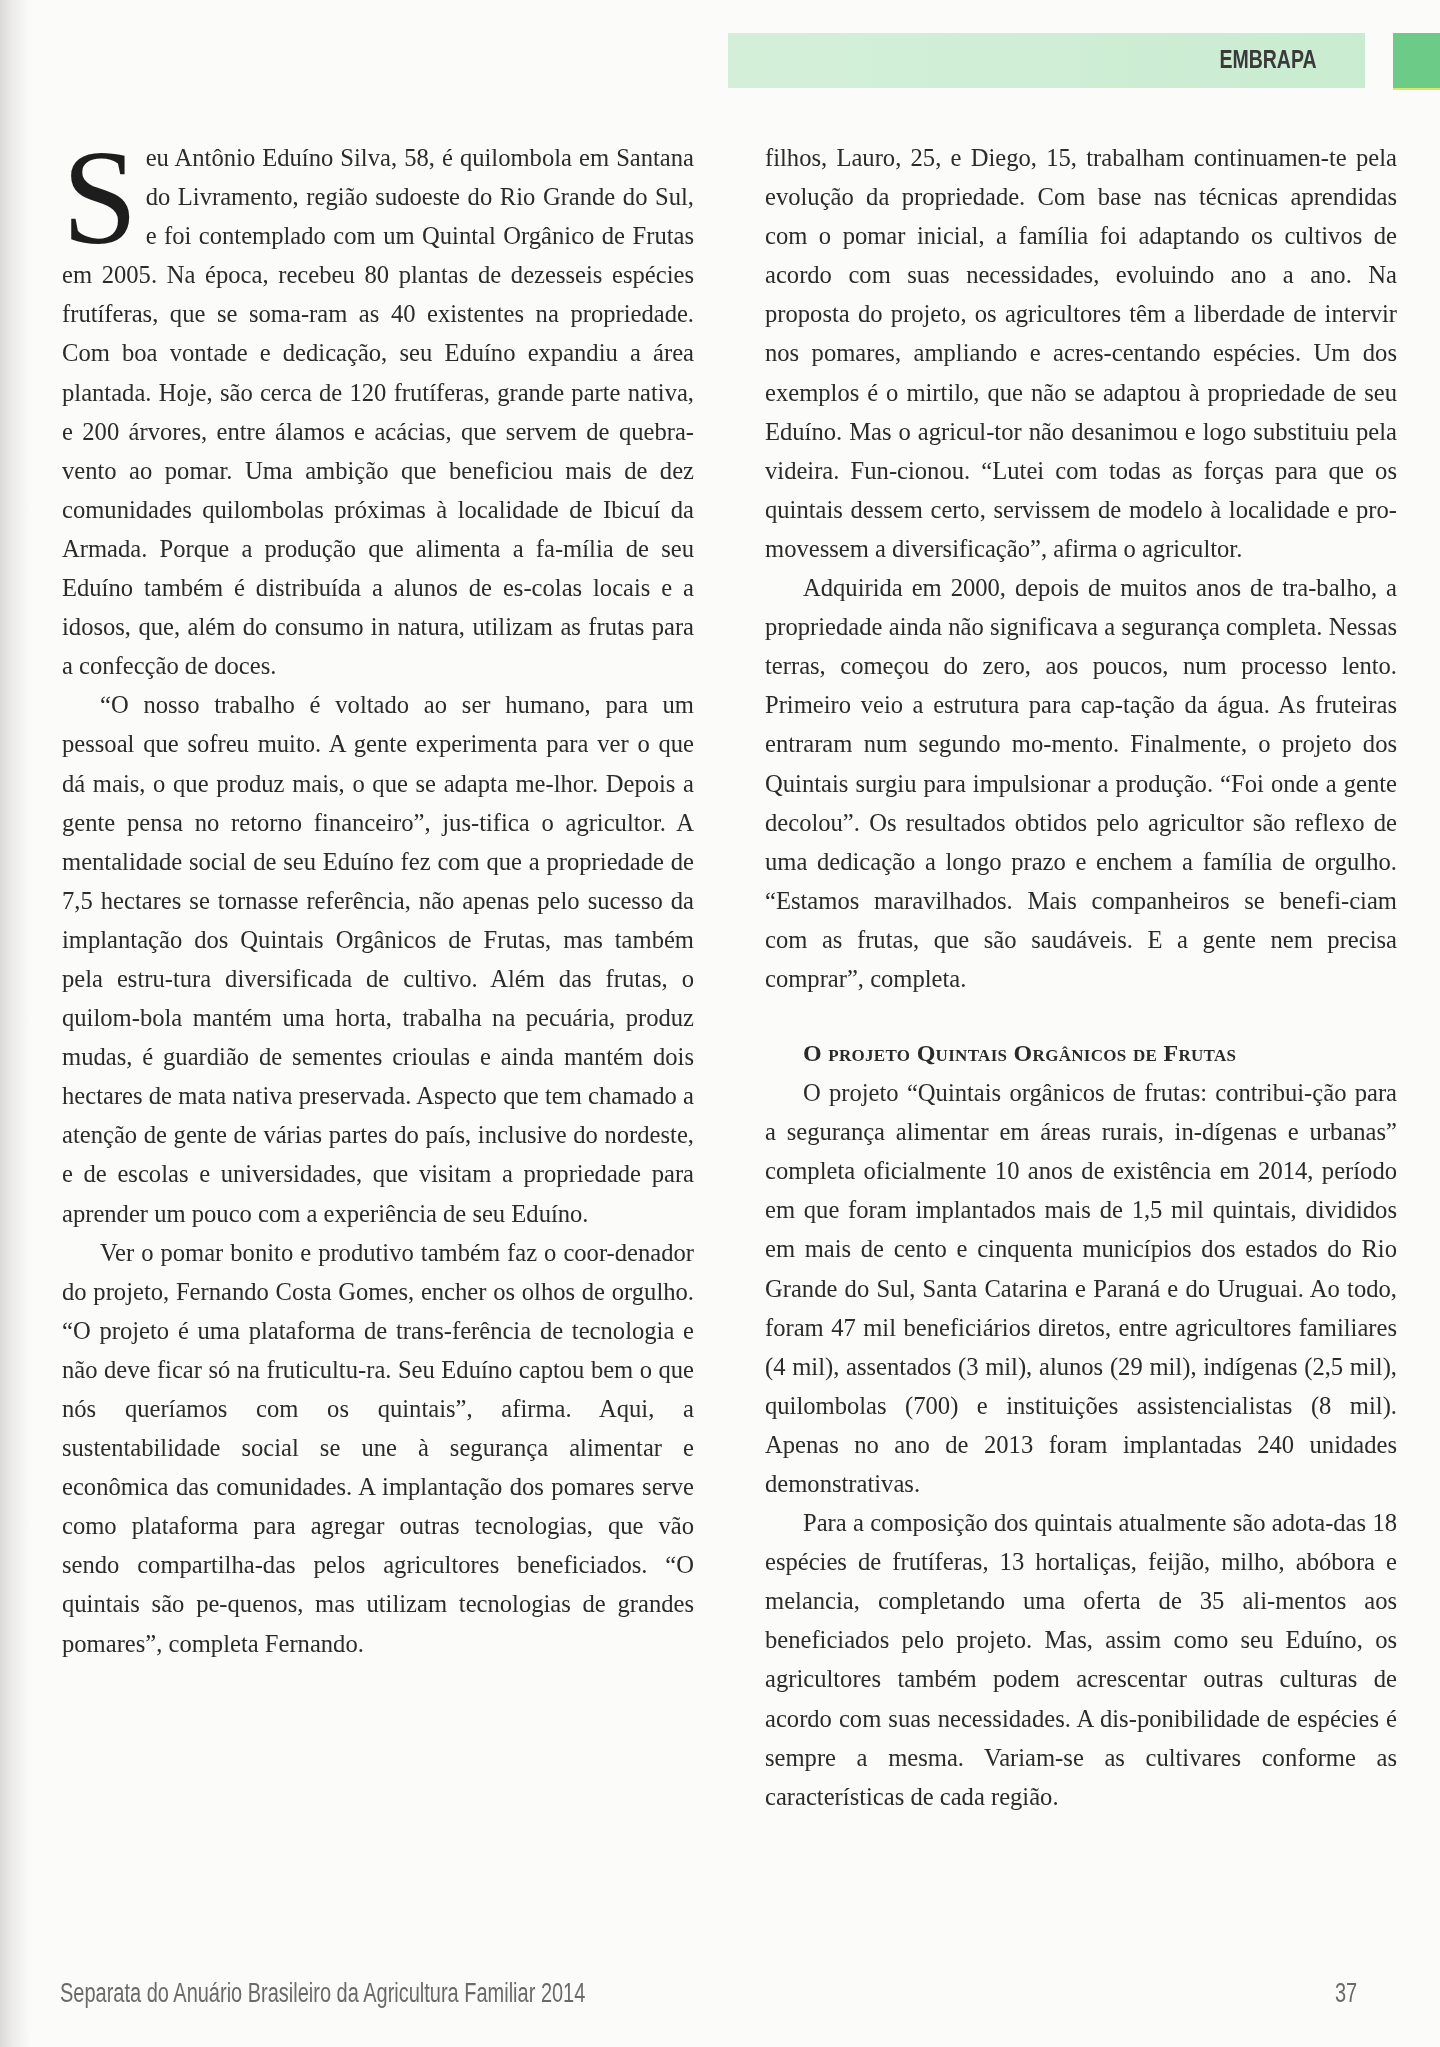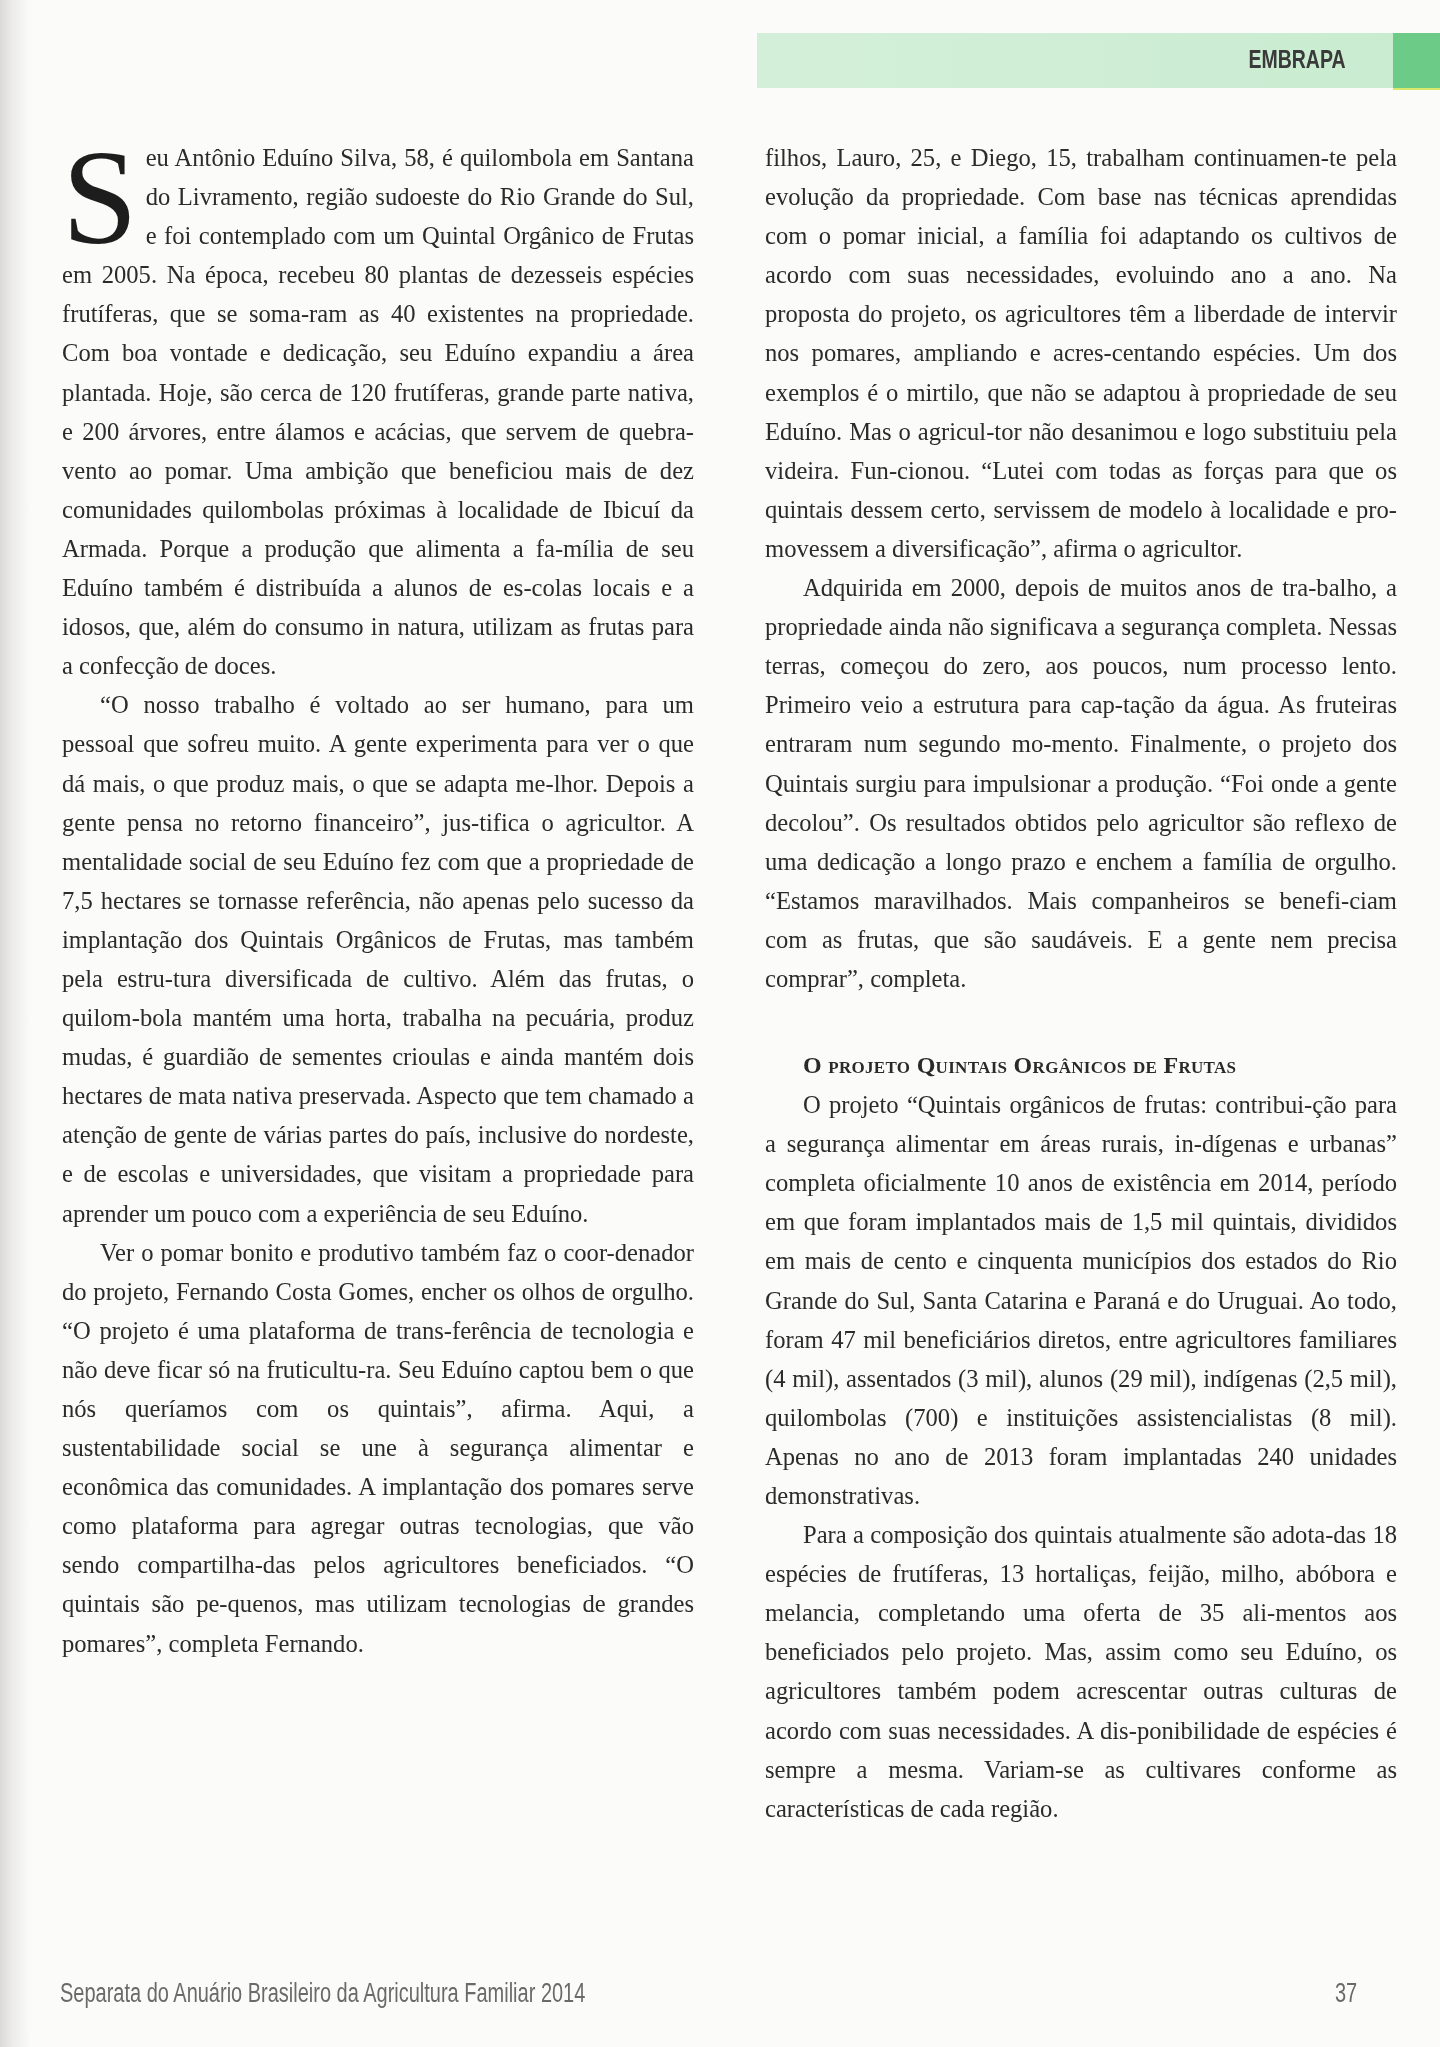--- a/index.html
+++ b/index.html
@@ -7,21 +7,21 @@
       width: 1440px; height: 2047px; position: relative; overflow: hidden;
       background: #fbfbfa;
       font-family: "Liberation Serif", "DejaVu Serif", serif;
       color: #2b2b2b;
     }
     .gutter-shadow {
       position: absolute; left: 0; top: 0; width: 30px; height: 2047px;
       background: linear-gradient(to right, #d9d9d7 0%, #ecebea 40%, #fbfbfa 100%);
     }
     .header-band {
-      position: absolute; left: 757px; top: 33px; width: 637px; height: 55px;
+      position: absolute; left: 728px; top: 33px; width: 637px; height: 55px;
       background: linear-gradient(to right, #d4efd9 0%, #c9ecd0 100%);
     }
     .header-label {
       position: absolute; right: 48px; top: 12px;
       font-family: "Liberation Sans", "DejaVu Sans", sans-serif;
       font-size: 25px; font-weight: bold; letter-spacing: 0px;
       color: #3a3a3a; transform: scaleX(0.78); transform-origin: right center;
     }
     .header-tab {
       position: absolute; left: 1393px; top: 33px; width: 47px; height: 55px;
@@ -36,21 +36,21 @@
     .col-left { left: 62px; }
     .col-right { left: 765px; }
     .column p { margin: 0; text-indent: 38px; }
     .column p.noindent { text-indent: 0; }
     .dropcap {
       float: left; font-size: 136px; line-height: 110px;
       margin: 4px 8px 0 0; padding: 0; color: #1d1d1d;
       font-family: "Liberation Serif", "DejaVu Serif", serif;
     }
     .section-heading {
-      margin: 48px 0 0 38px; font-size: 24px; line-height: 39px;
+      margin: 36px 0 0 38px; font-size: 24px; line-height: 39px;
       font-weight: bold; font-variant: small-caps; letter-spacing: 0.3px;
       color: #2a2a2a;
     }
     .footer-title {
       position: absolute; left: 60px; top: 1978px;
       font-family: "Liberation Sans", "DejaVu Sans", sans-serif;
       font-size: 27px; color: #6a6a6a;
       transform: scaleX(0.74); transform-origin: left center; white-space: nowrap;
     }
     .page-number {

